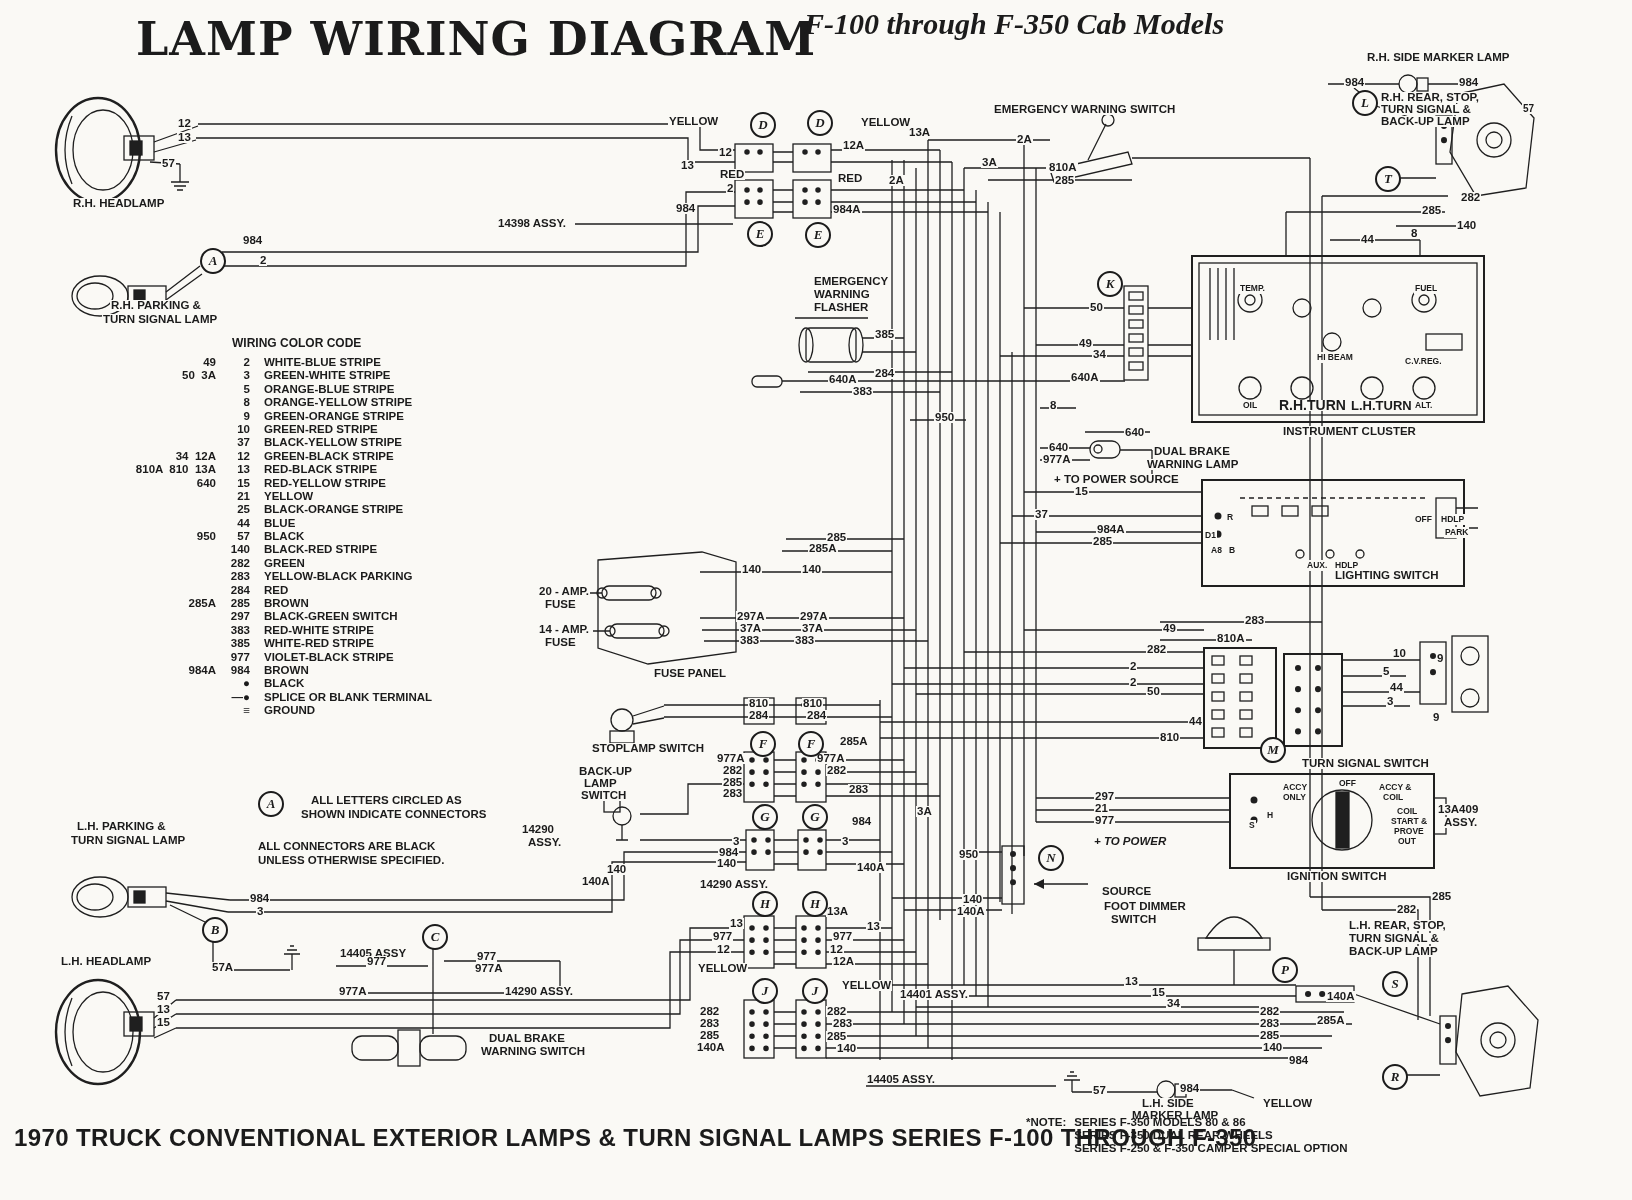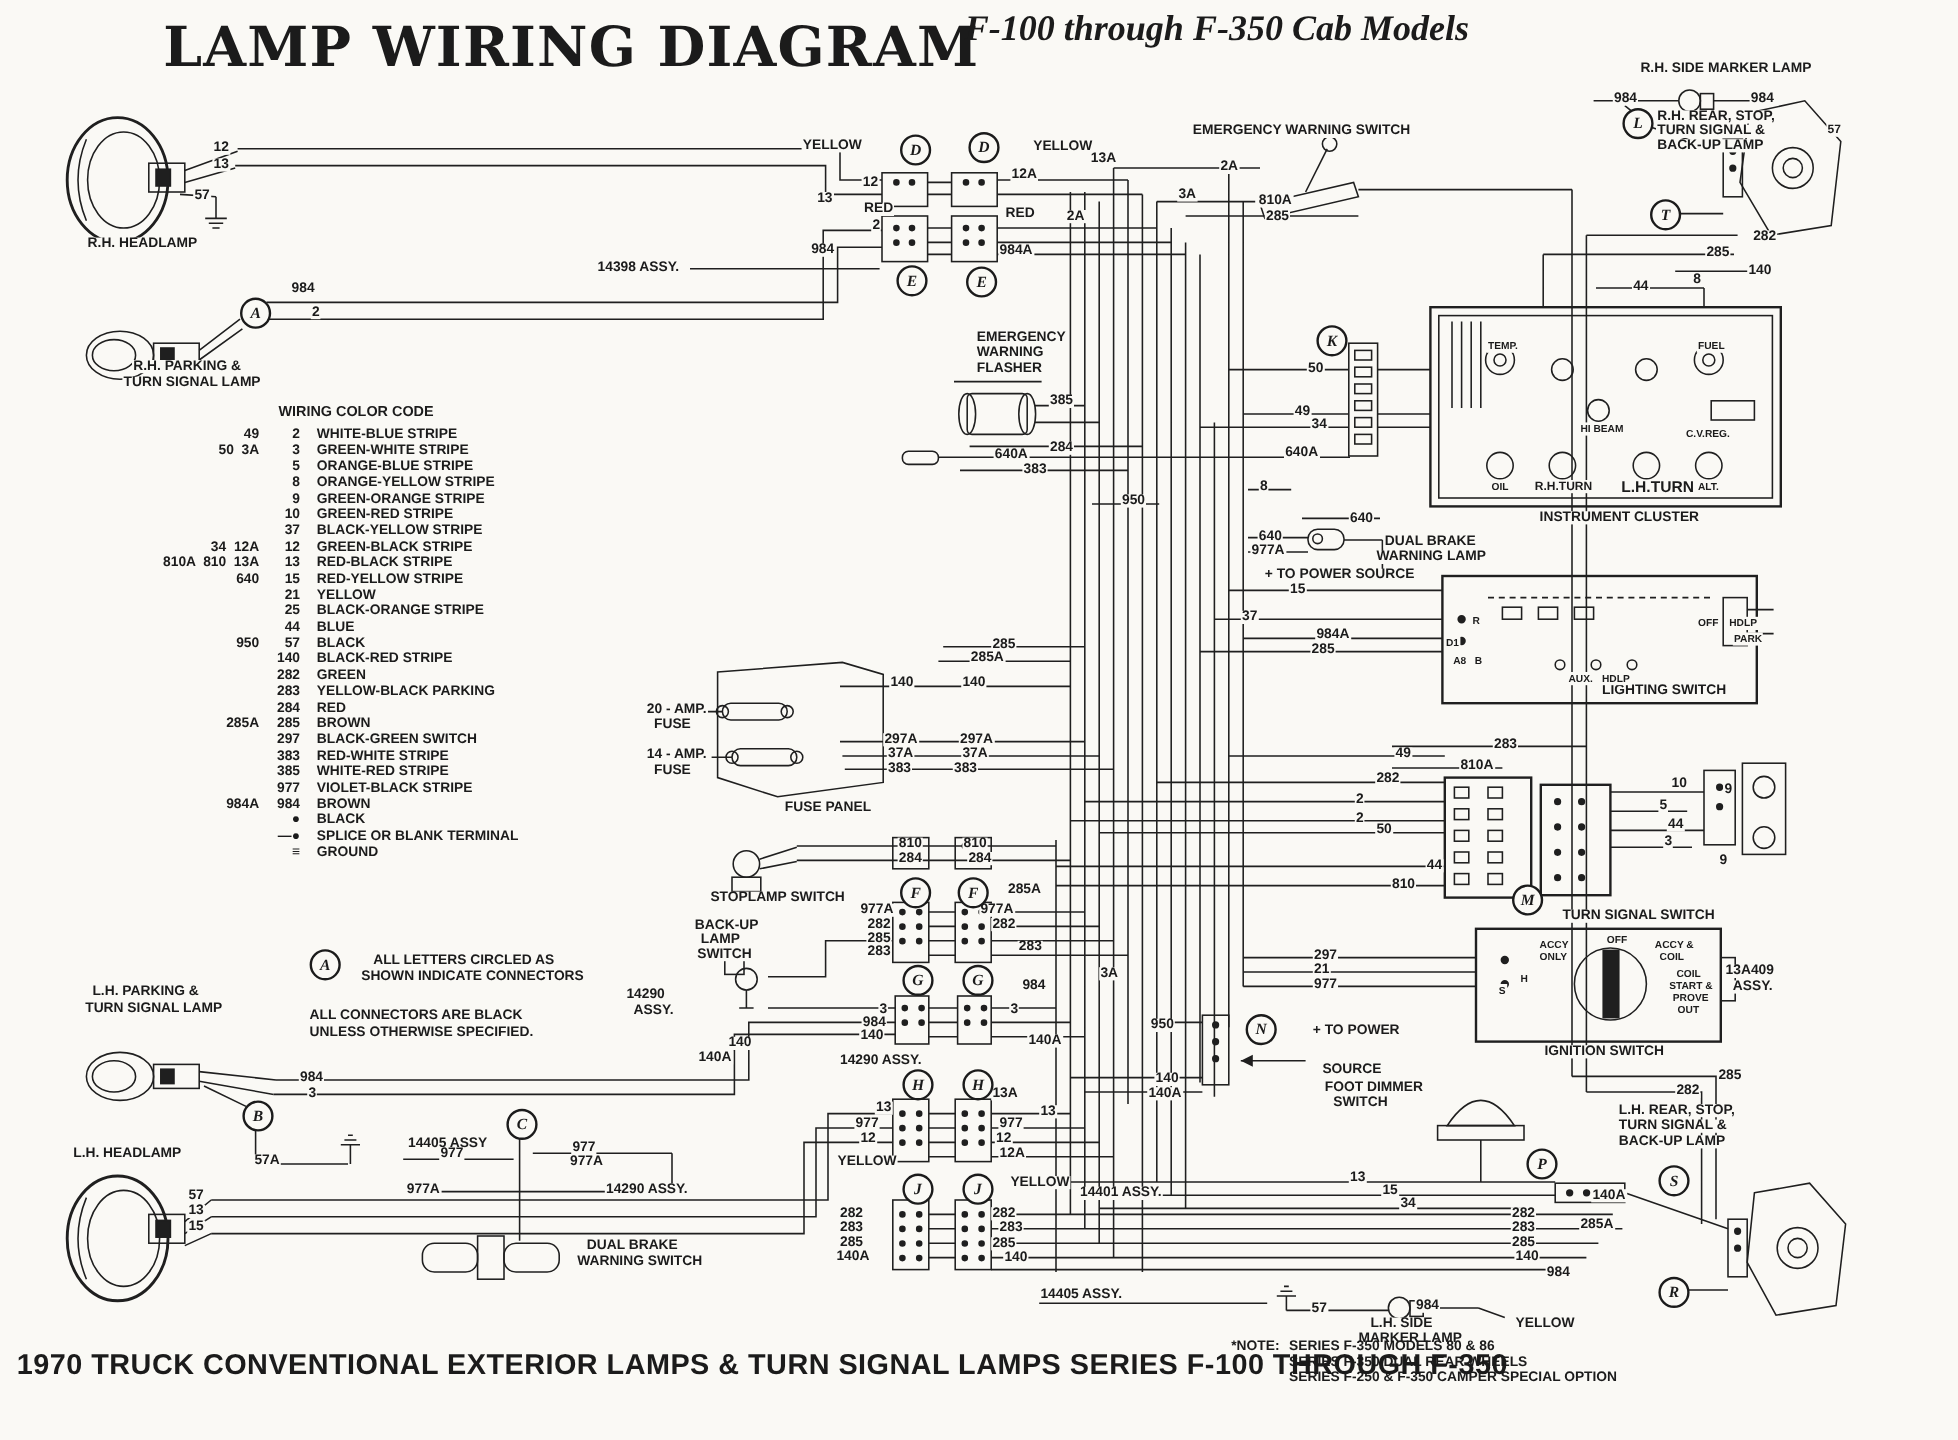--- a/index.html
+++ b/index.html
@@ -471,32 +471,32 @@
       <div class="lbl" style="left: 76px; top: 821px;">L.H. PARKING &amp;</div>
       <div class="lbl" style="left: 70px; top: 835px;">TURN SIGNAL LAMP</div>
       <div class="lbl" style="left: 60px; top: 956px;">L.H. HEADLAMP</div>
       <div class="lbl" style="left: 488px; top: 1033px;">DUAL BRAKE</div>
       <div class="lbl" style="left: 480px; top: 1046px;">WARNING SWITCH</div>
       <div class="lbl" style="left: 1348px; top: 920px;">L.H. REAR, STOP,</div>
       <div class="lbl" style="left: 1348px; top: 933px;">TURN SIGNAL &amp;</div>
       <div class="lbl" style="left: 1348px; top: 946px;">BACK-UP LAMP</div>
       <div class="lbl" style="left: 1141px; top: 1098px;">L.H. SIDE</div>
       <div class="lbl" style="left: 1131px; top: 1110px;">MARKER LAMP</div>
-      <div class="lbl" style="left: 1093px; top: 854px;">+ TO POWER</div>
+      <div class="lbl" style="left: 1093px; top: 836px; font-style: italic;">+ TO POWER</div>
       <div class="lbl" style="left: 1101px; top: 886px;">SOURCE</div>
       <div class="lbl" style="left: 310px; top: 795px;">ALL LETTERS CIRCLED AS</div>
       <div class="lbl" style="left: 300px; top: 809px;">SHOWN INDICATE CONNECTORS</div>
       <div class="lbl" style="left: 257px; top: 841px;">ALL CONNECTORS ARE BLACK</div>
       <div class="lbl" style="left: 257px; top: 855px;">UNLESS OTHERWISE SPECIFIED.</div>
       <div class="lbl" style="left: 1239px; top: 283px; font-size: 8.5px;">TEMP.</div>
       <div class="lbl" style="left: 1414px; top: 283px; font-size: 8.5px;">FUEL</div>
       <div class="lbl" style="left: 1316px; top: 352px; font-size: 8.5px;">HI BEAM</div>
       <div class="lbl" style="left: 1404px; top: 356px; font-size: 8.5px;">C.V.REG.</div>
       <div class="lbl" style="left: 1242px; top: 400px; font-size: 8.5px;">OIL</div>
-      <div class="lbl" style="left: 1278px; top: 400px; font-size: 10px;">R.H.TURN</div>
+      <div class="lbl" style="left: 1278px; top: 400px; font-size: 14px;">R.H.TURN</div>
       <div class="lbl" style="left: 1350px; top: 400px; font-size: 13px;">L.H.TURN</div>
       <div class="lbl" style="left: 1414px; top: 400px; font-size: 8.5px;">ALT.</div>
       <div class="lbl" style="left: 1414px; top: 514px; font-size: 8.5px;">OFF</div>
       <div class="lbl" style="left: 1440px; top: 514px; font-size: 8.5px;">HDLP</div>
       <div class="lbl" style="left: 1444px; top: 527px; font-size: 8.5px;">PARK</div>
       <div class="lbl" style="left: 1306px; top: 560px; font-size: 8.5px;">AUX.</div>
       <div class="lbl" style="left: 1334px; top: 560px; font-size: 8.5px;">HDLP</div>
       <div class="lbl" style="left: 1226px; top: 512px; font-size: 8.5px;">R</div>
       <div class="lbl" style="left: 1204px; top: 530px; font-size: 8.5px;">D1</div>
       <div class="lbl" style="left: 1210px; top: 545px; font-size: 8.5px;">A8</div>

